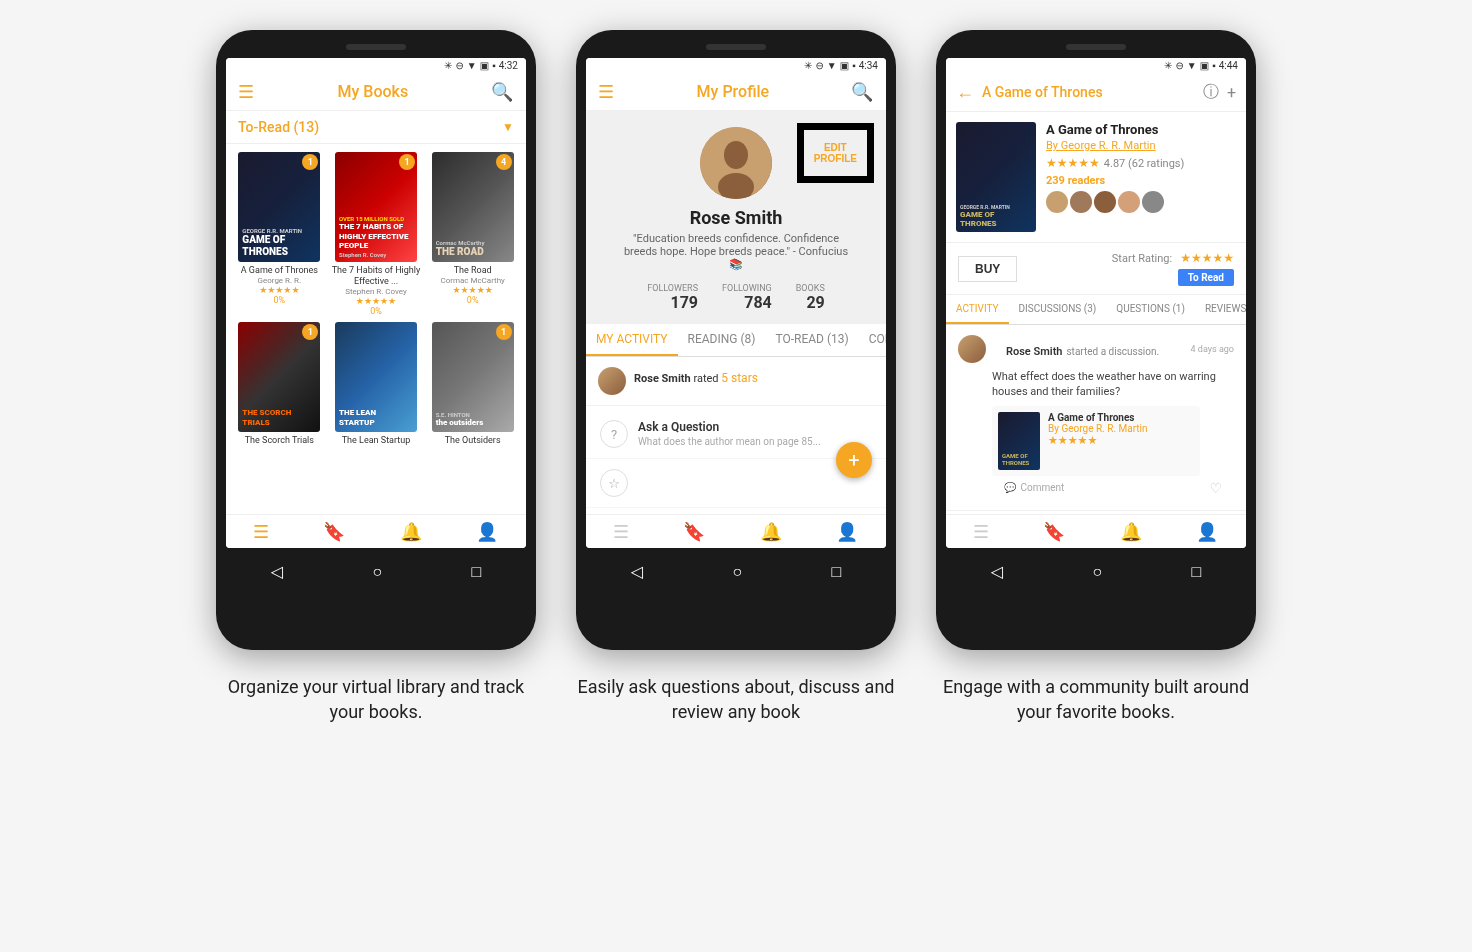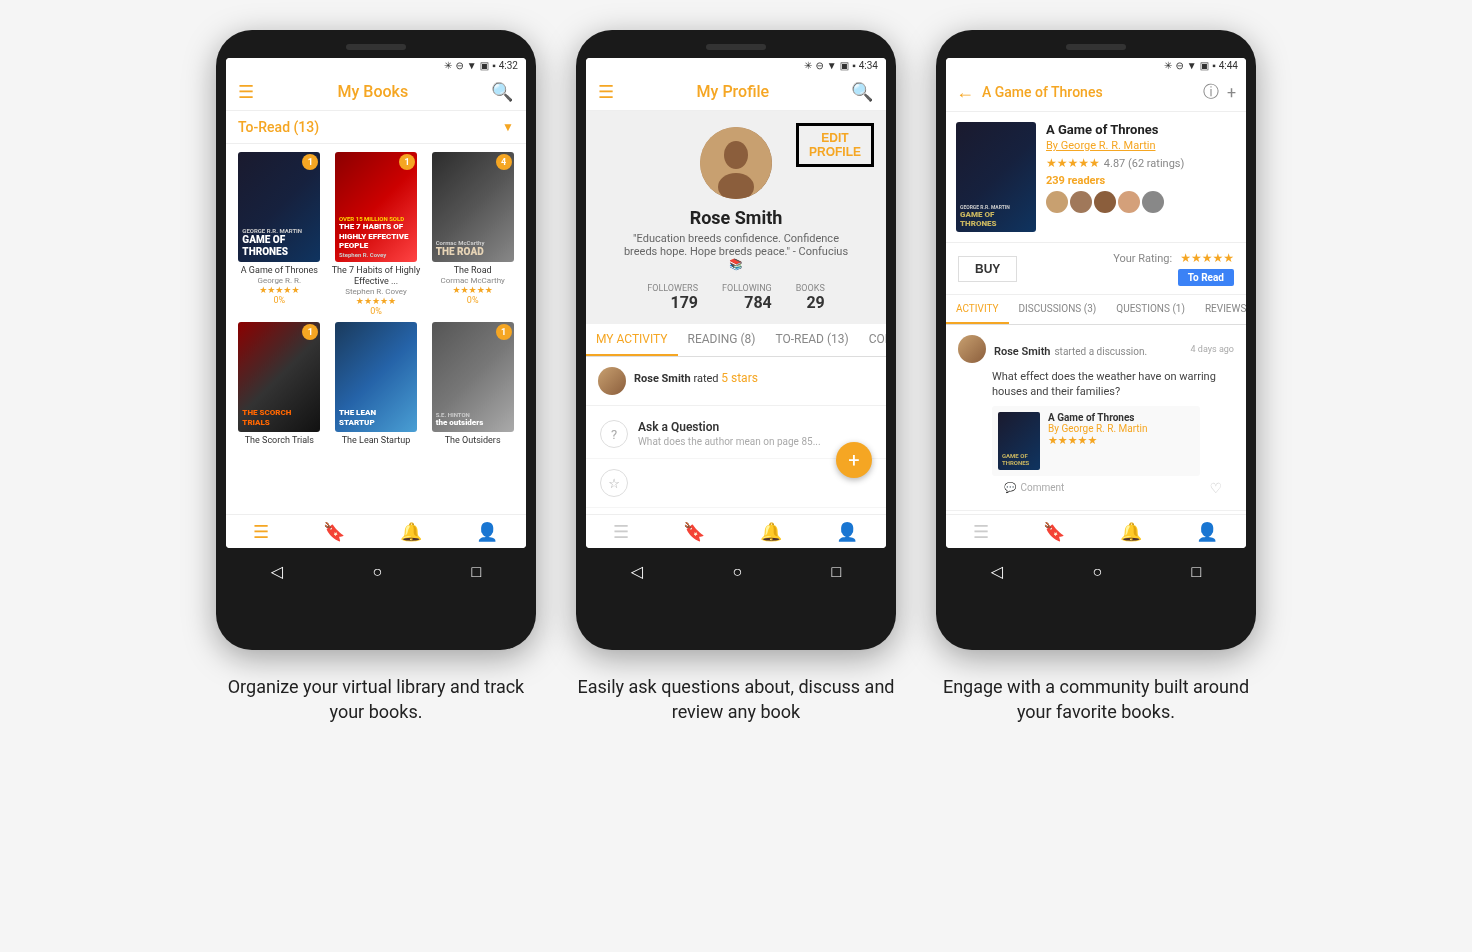--- a/index.html
+++ b/index.html
@@ -201,25 +201,25 @@
       background: linear-gradient(135deg, #c8a070, #8b5e3c);
       overflow: hidden;
       display: flex;
       align-items: center;
       justify-content: center;
       font-size: 32px;
       color: #fff;
       position: relative;
     }
     .edit-profile-btn {
-      border: 3px solid #000000;
+      border: 7px solid #000000;
       color: #F5A623;
       background: transparent;
-      padding: 5px 10px;
-      font-size: 12px;
+      padding: 12px 10px;
+      font-size: 10px;
       font-weight: bold;
       cursor: pointer;
       position: absolute;
       right: 12px;
       top: 12px;
     }
     .profile-name {
       font-size: 18px;
       font-weight: bold;
       color: #222;
@@ -422,21 +422,21 @@
       overflow-y: auto;
       height: 200px;
     }
     .detail-activity-item {
       padding: 10px 12px;
       border-bottom: 1px solid #f0f0f0;
     }
     .activity-user-row {
       display: flex;
       align-items: center;
-      gap: 8px;
+      gap: 20px;
       margin-bottom: 6px;
     }
     .activity-user-avatar {
       width: 28px;
       height: 28px;
       border-radius: 50%;
       background: linear-gradient(135deg, #c8a070, #8b5e3c);
       flex-shrink: 0;
     }
     .activity-user-name { font-size: 11px; font-weight: 600; color: #333; }
@@ -768,21 +768,21 @@
               <div class="reader-avatar" style="background:#d4a07a;"></div>
               <div class="reader-avatar" style="background:#888;"></div>
             </div>
           </div>
         </div>
 
         <div class="buy-rating-row">
           <button class="buy-btn">BUY</button>
           <div style="display:flex;flex-direction:column;align-items:flex-end;gap:4px;">
             <div class="your-rating-row">
-              <span class="your-rating-label">Your Rating:</span>
+              <span class="your-rating-label">Start Rating:</span>
               <span class="stars-med">★★★★★</span>
             </div>
             <span class="to-read-badge">To Read</span>
           </div>
         </div>
 
         <div class="detail-tabs">
           <div class="detail-tab active">ACTIVITY</div>
           <div class="detail-tab">DISCUSSIONS (3)</div>
           <div class="detail-tab">QUESTIONS (1)</div>

